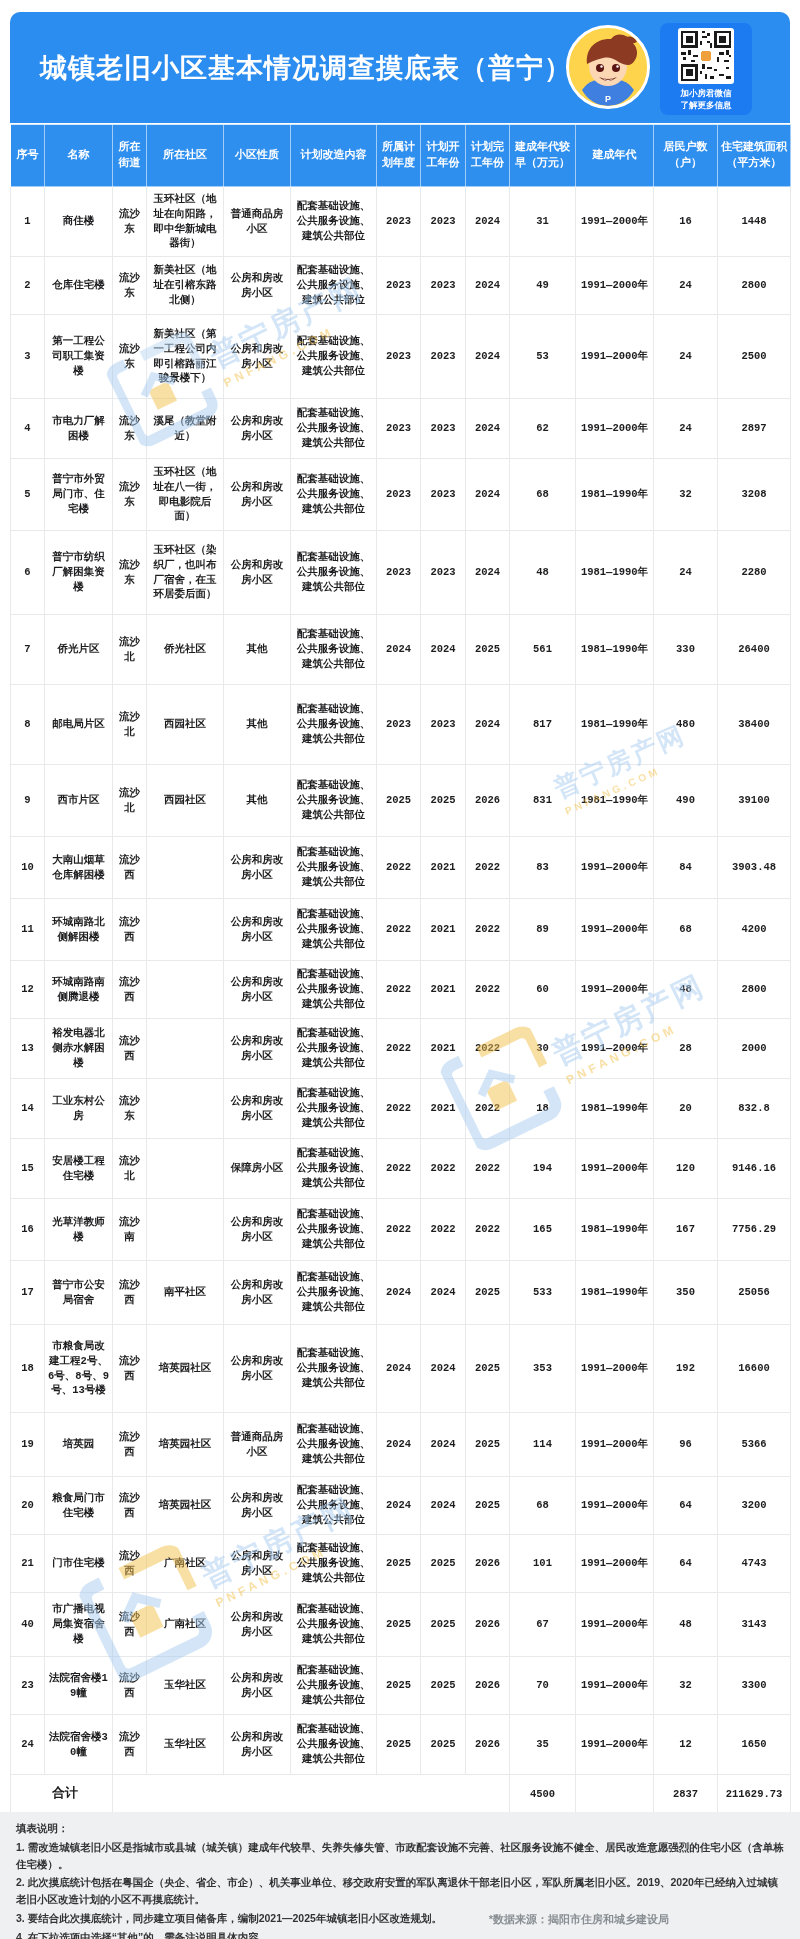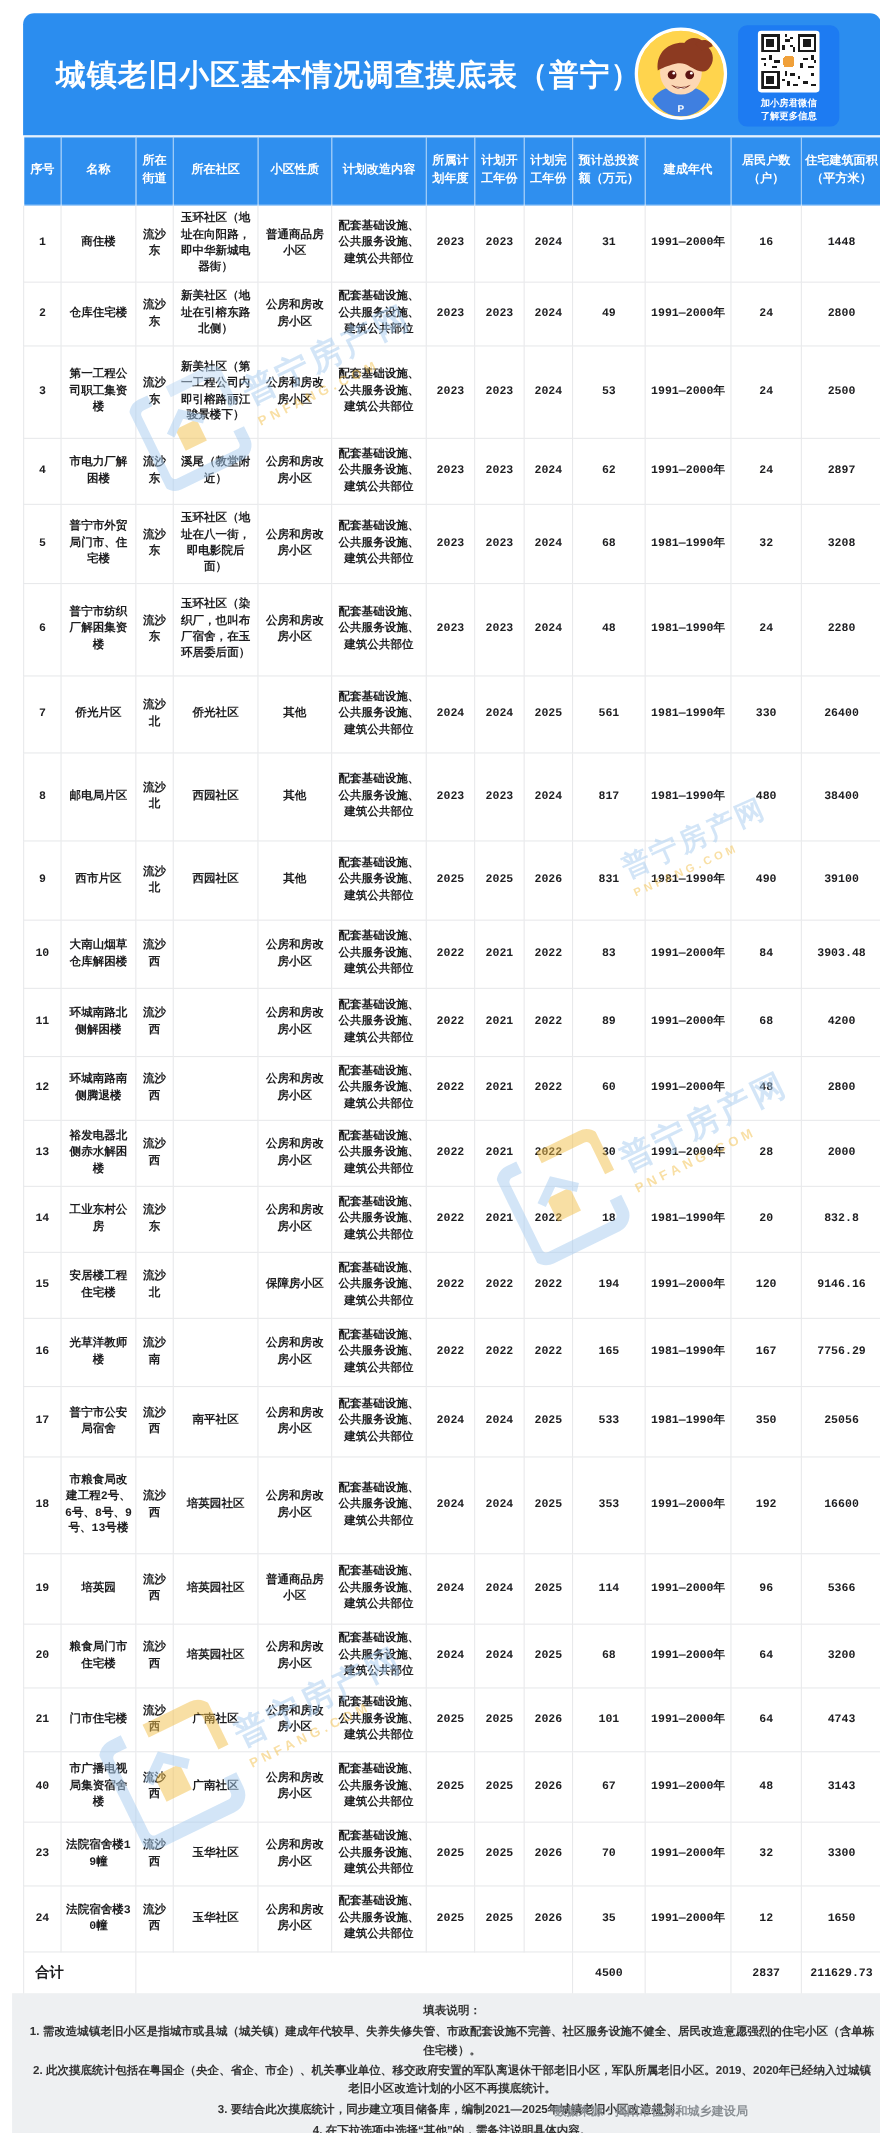--- a/index.html
+++ b/index.html
@@ -1,17 +1,17 @@
 <!DOCTYPE html>
 <html><head>
 <meta charset="utf-8">
 <style>
   html,body{margin:0;padding:0;}
   body{width:800px;height:1939px;background:#ffffff;font-family:"Liberation Sans",sans-serif;overflow:hidden;}
-  .page{position:relative;width:687px;height:1939px;background:#ffffff;margin-left:11px;}
+  .page{position:relative;width:687px;height:1939px;background:#ffffff;}
 
   
   .banner{position:absolute;left:10px;top:12px;width:780px;height:111px;background:#2b8def;border-radius:10px 10px 0 0;z-index:2;}
   .banner-title{position:absolute;left:30px;top:50%;transform:translateY(-50%);color:#ffffff;font-size:27px;font-weight:bold;letter-spacing:1px;white-space:nowrap;}
   .avatar-wrap{position:absolute;right:140px;top:13px;width:84px;height:84px;border-radius:50%;background:#ffd44d;border:3px solid #ffffff;box-sizing:border-box;overflow:hidden;}
   .qr-panel{position:absolute;right:38px;top:11px;width:92px;height:92px;background:#1d7bf2;border-radius:8px;display:flex;flex-direction:column;align-items:center;justify-content:flex-start;padding-top:5px;box-sizing:border-box;}
   .qr-box{width:56px;height:56px;background:#ffffff;border-radius:3px;display:flex;align-items:center;justify-content:center;}
   .qr-caption{color:#ffffff;font-size:8.5px;font-weight:bold;line-height:1.45;text-align:center;margin-top:3px;}
 
   
@@ -33,35 +33,35 @@
   tbody tr:nth-child(13){height:60px;}
   tbody tr:nth-child(14){height:60px;}
   tbody tr:nth-child(15){height:60px;}
   tbody tr:nth-child(16){height:62px;}
   tbody tr:nth-child(17){height:64px;}
   tbody tr:nth-child(18){height:88px;}
   tbody tr:nth-child(19){height:64px;}
   tbody tr:nth-child(22){height:64px;}
   tbody tr:nth-child(24){height:60px;}
   tfoot tr{height:40px;}
-  .total-label{text-align:left;font-size:13px !important;padding-left:10px !important;}
+  .total-label{text-align:center;font-size:13px !important;padding-left:10px !important;}
 
   
   .wm{position:absolute;display:flex;align-items:center;gap:10px;transform:rotate(-26deg);opacity:.5;pointer-events:none;z-index:4;}
   .wm-text{display:flex;flex-direction:column;align-items:flex-start;}
   .wm-brand{font-size:30px;font-weight:bold;color:#a8cdf0;letter-spacing:3px;white-space:nowrap;}
   .wm-domain{font-size:12px;font-weight:bold;color:#f3c04c;letter-spacing:4px;white-space:nowrap;}
   .wm1{left:110px;top:305px;}
   .wm2{left:540px;top:740px;transform:rotate(-24deg) scale(.85);}
   .wm3{left:445px;top:1000px;}
   .wm4{left:85px;top:1520px;}
 
   
   .notes{position:absolute;left:0;top:1812px;width:800px;box-sizing:border-box;background:#eef0f2;padding:8px 16px 10px;color:#333333;font-size:10.5px;font-weight:bold;line-height:1.6;z-index:2;}
-  .notes p{margin:0 0 2px 0;text-align:center;}
+  .notes p{margin:0 0 2px 0;}
   .source-note{position:absolute;right:18px;top:1912px;color:#8a8f94;font-size:11px;font-weight:bold;z-index:2;}
 </style>
 </head>
 <body>
 
 <div class="page">
 
   <div class="banner">
     <div class="banner-title">城镇老旧小区基本情况调查摸底表（普宁）</div>
 
@@ -153,21 +153,21 @@
         <tr id="header-row">
             <th>序号</th>
             <th>名称</th>
             <th>所在街道</th>
             <th>所在社区</th>
             <th>小区性质</th>
             <th>计划改造内容</th>
             <th>所属计划年度</th>
             <th>计划开工年份</th>
             <th>计划完工年份</th>
-            <th>预计总投资额（万元）</th>
+            <th>建成年代较早（万元）</th>
             <th>建成年代</th>
             <th>居民户数（户）</th>
             <th>住宅建筑面积（平方米）</th>
           </tr>
       </thead>
       <tbody id="table-body">
           <tr>
     <td>1</td>
     <td>商住楼</td>
     <td>流沙东</td>

